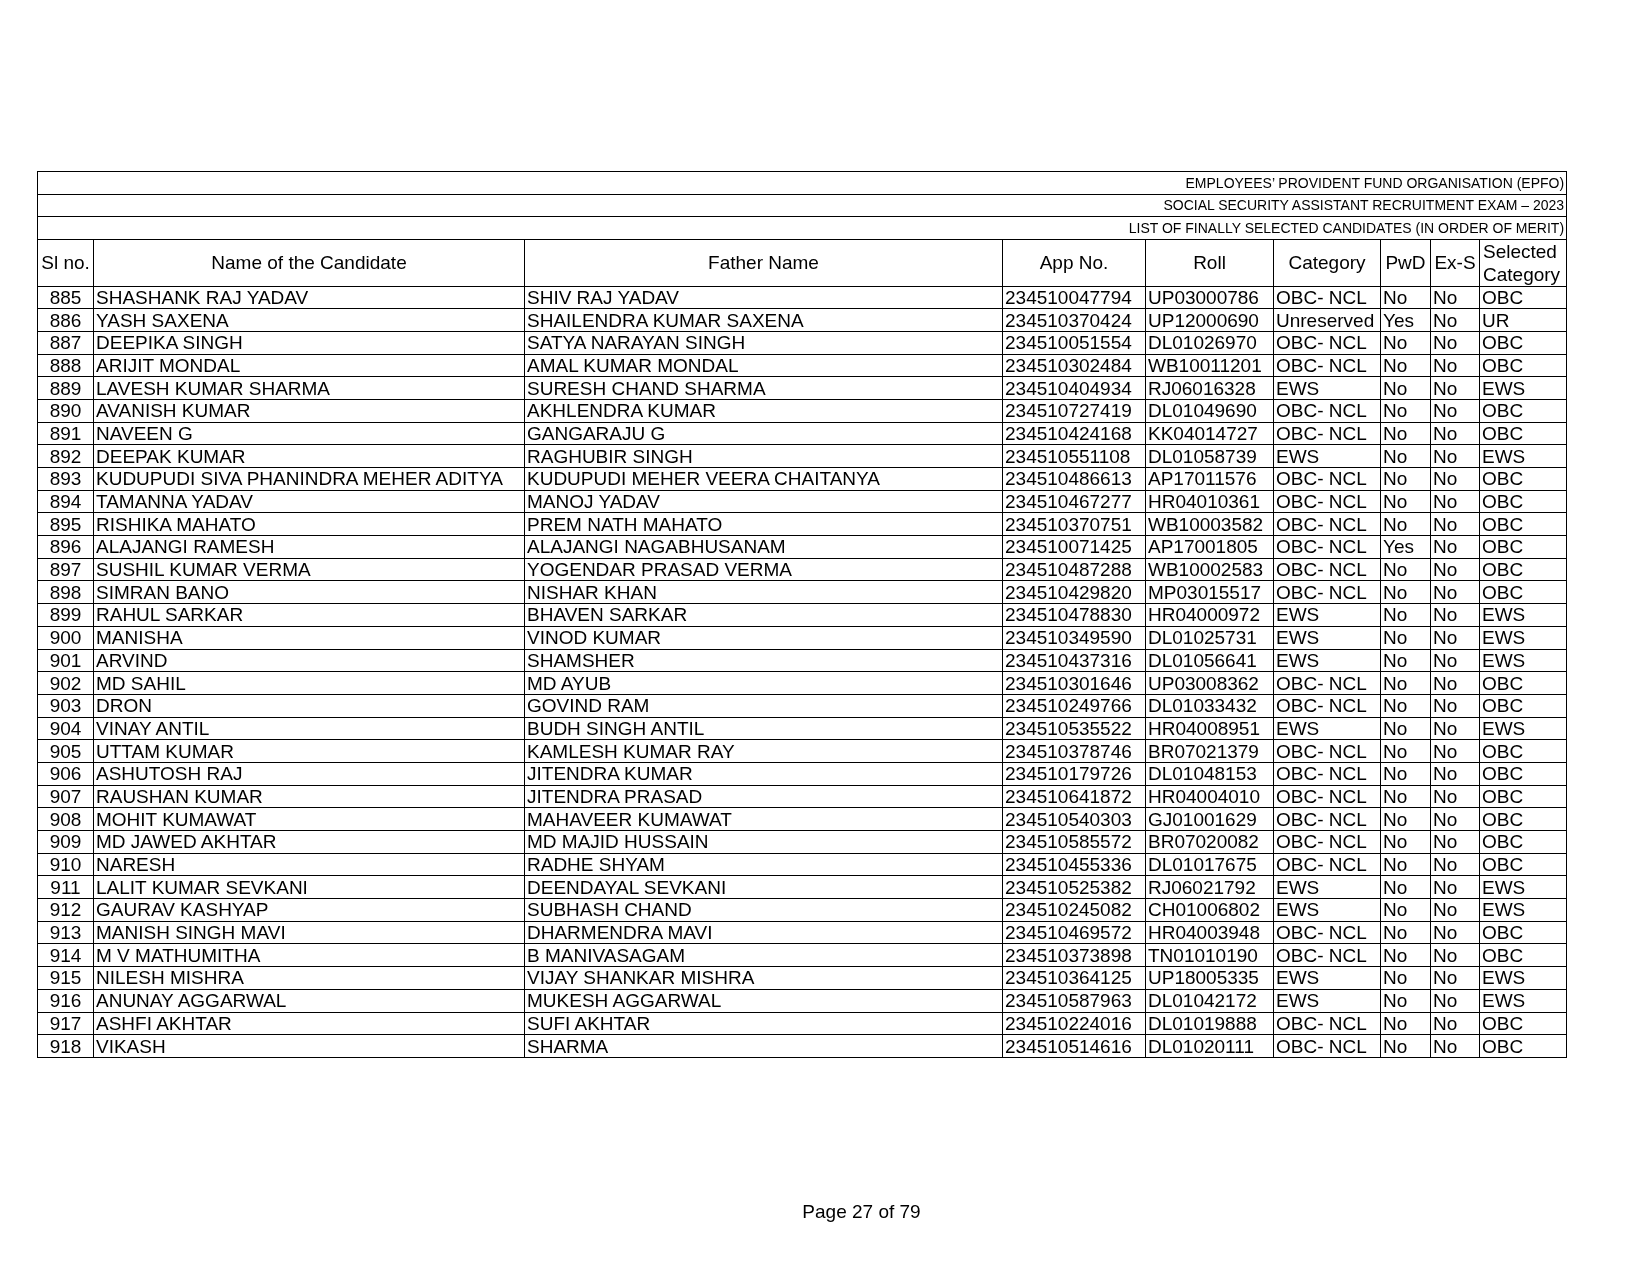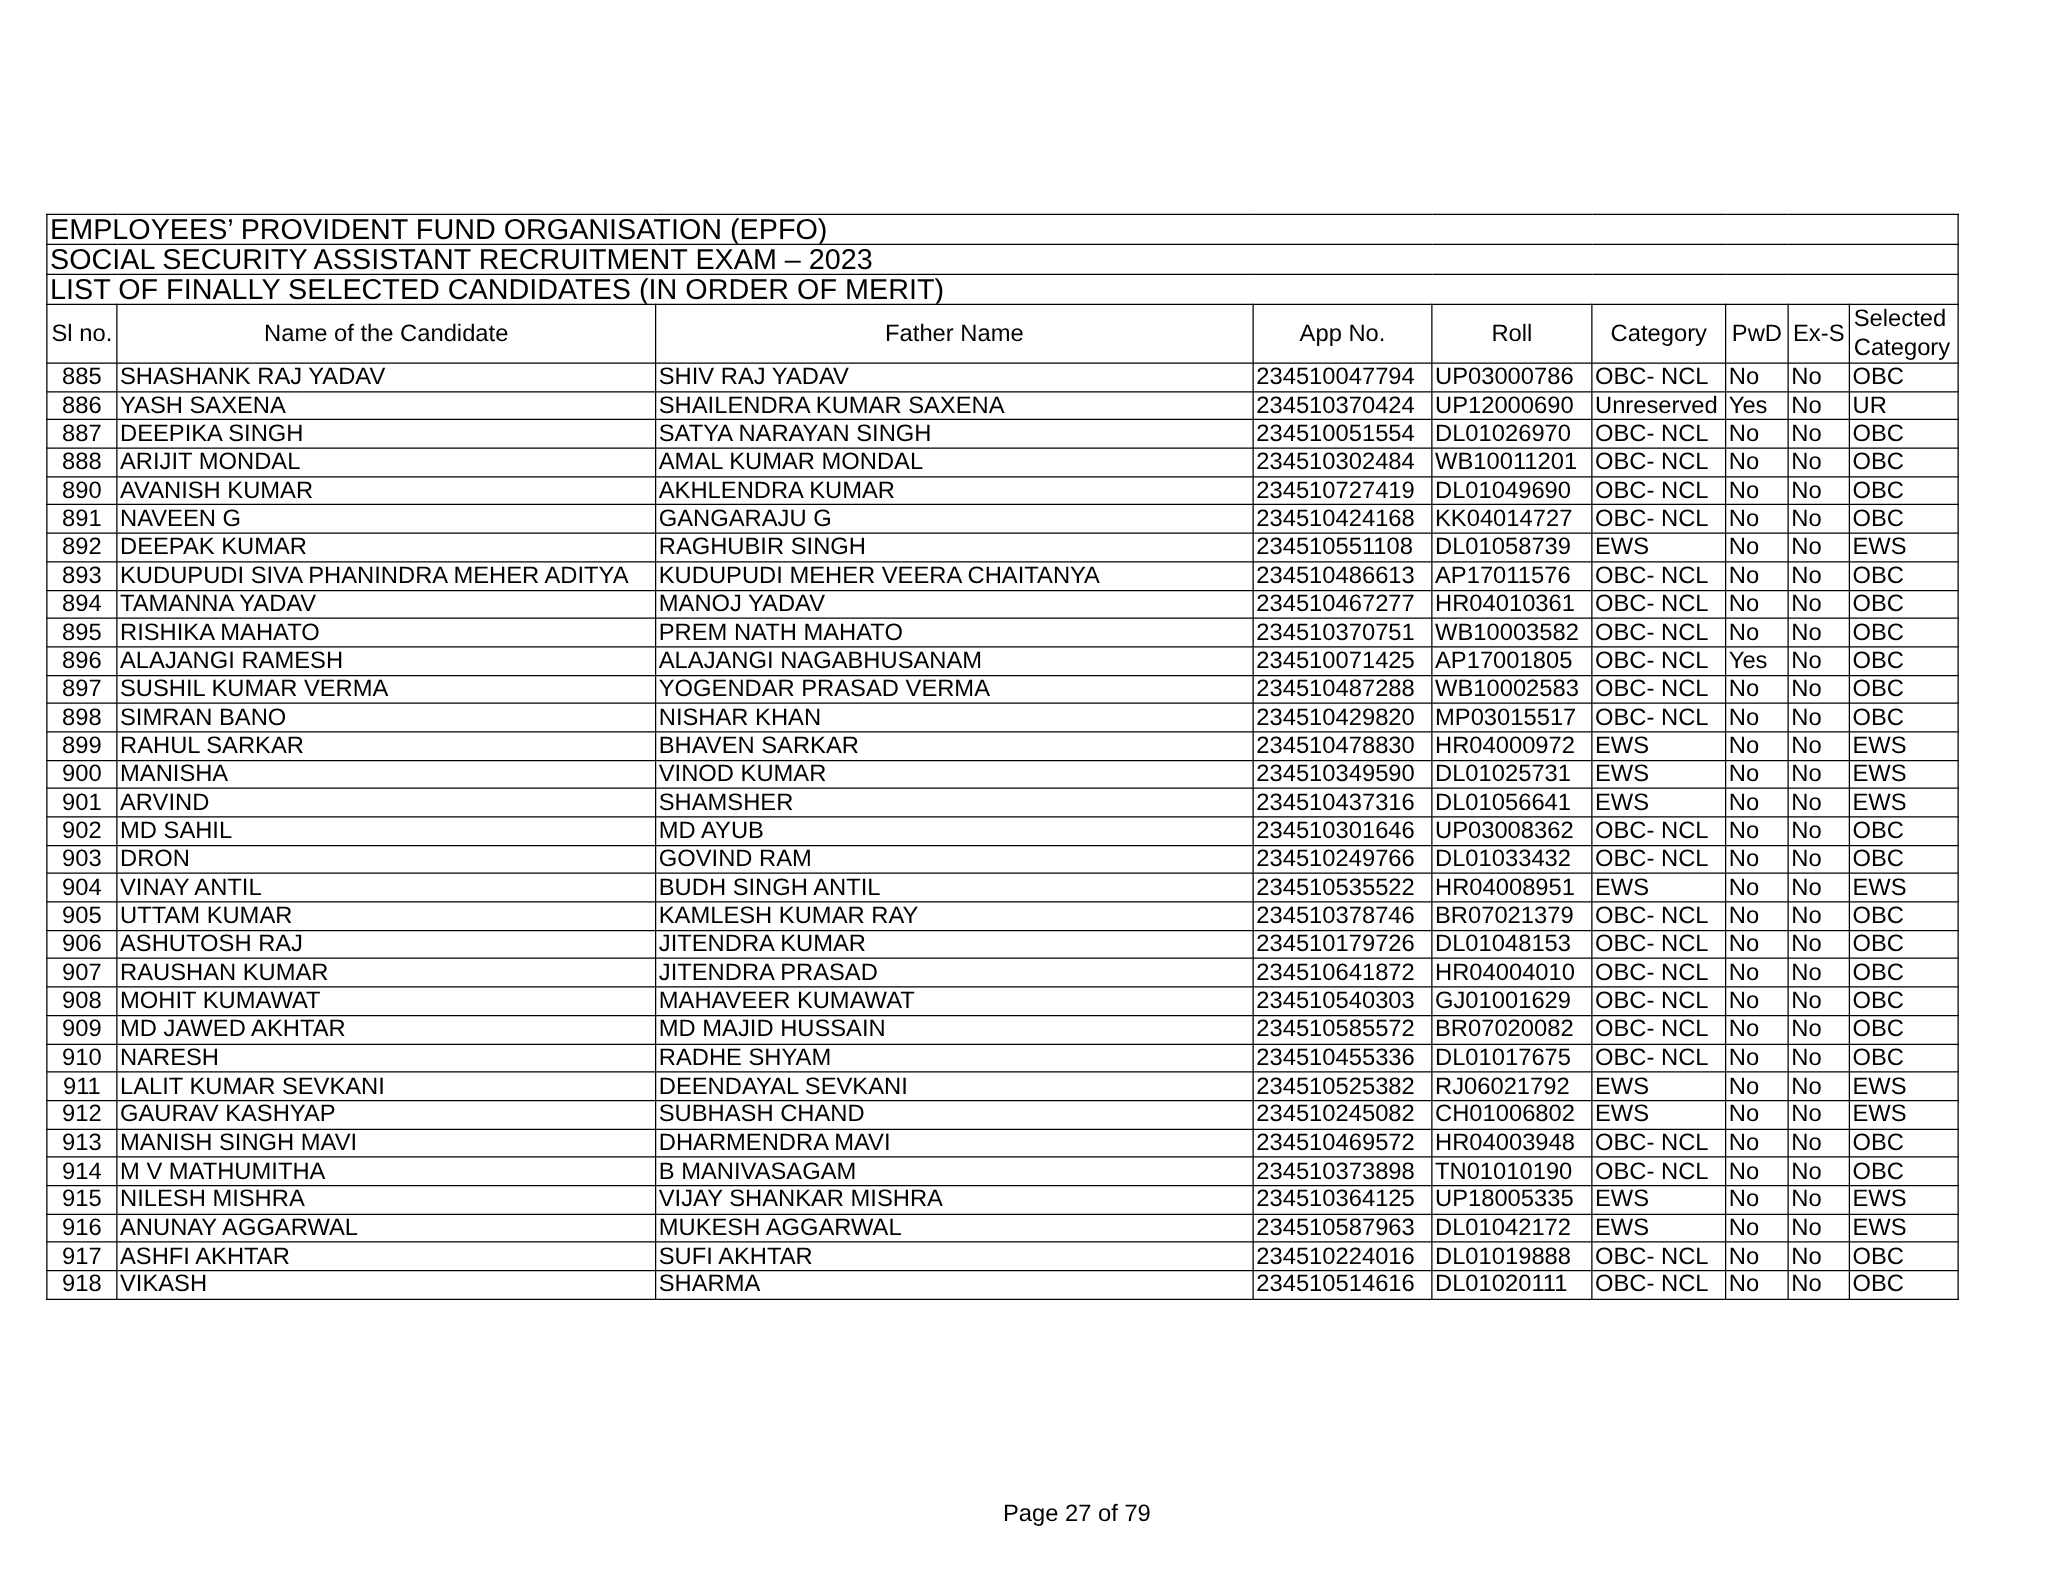--- a/index.html
+++ b/index.html
@@ -7,21 +7,21 @@
          font-family: "Liberation Sans", sans-serif; color: #000; }
   .page-table {
     position: absolute; left: 37px; top: 171px; width: 1529px;
     border-collapse: collapse; table-layout: fixed;
     font-size: 19px; line-height: 1;
   }
   .page-table td, .page-table th {
     border: 1.5px solid #000; padding: 0 2px; white-space: nowrap; overflow: hidden;
     font-weight: normal;
   }
-  .title-row td { height: 21.5px; text-align: left; font-size: 23px; }
+  .title-row td { height: 21.5px; text-align: right; font-size: 14px; }
   .head-row th { height: 46px; font-size: 19px; }
   .head-row th.left { text-align: center; }
   .head-row th.center { }
   .head-row th.sel { text-align: left; line-height: 23px; white-space: normal; padding-left: 3px; }
   .data-row td { height: 21.7px; }
   td.sl { text-align: center; }
   td.txt { text-align: left; }
   .footer {
     position: absolute; left: 0; width: 1651px; top: 1201px; text-align: center;
     font-size: 19px;
@@ -107,20 +107,31 @@
         <td class="txt">ARIJIT MONDAL</td>
         <td class="txt">AMAL KUMAR MONDAL</td>
         <td class="txt">234510302484</td>
         <td class="txt">WB10011201</td>
         <td class="txt">OBC- NCL</td>
         <td class="txt">No</td>
         <td class="txt">No</td>
         <td class="txt">OBC</td>
       </tr>
       <tr class="data-row">
+        <td class="sl">889</td>
+        <td class="txt">LAVESH KUMAR SHARMA</td>
+        <td class="txt">SURESH CHAND SHARMA</td>
+        <td class="txt">234510404934</td>
+        <td class="txt">RJ06016328</td>
+        <td class="txt">EWS</td>
+        <td class="txt">No</td>
+        <td class="txt">No</td>
+        <td class="txt">EWS</td>
+      </tr>
+      <tr class="data-row">
         <td class="sl">890</td>
         <td class="txt">AVANISH KUMAR</td>
         <td class="txt">AKHLENDRA KUMAR</td>
         <td class="txt">234510727419</td>
         <td class="txt">DL01049690</td>
         <td class="txt">OBC- NCL</td>
         <td class="txt">No</td>
         <td class="txt">No</td>
         <td class="txt">OBC</td>
       </tr>

